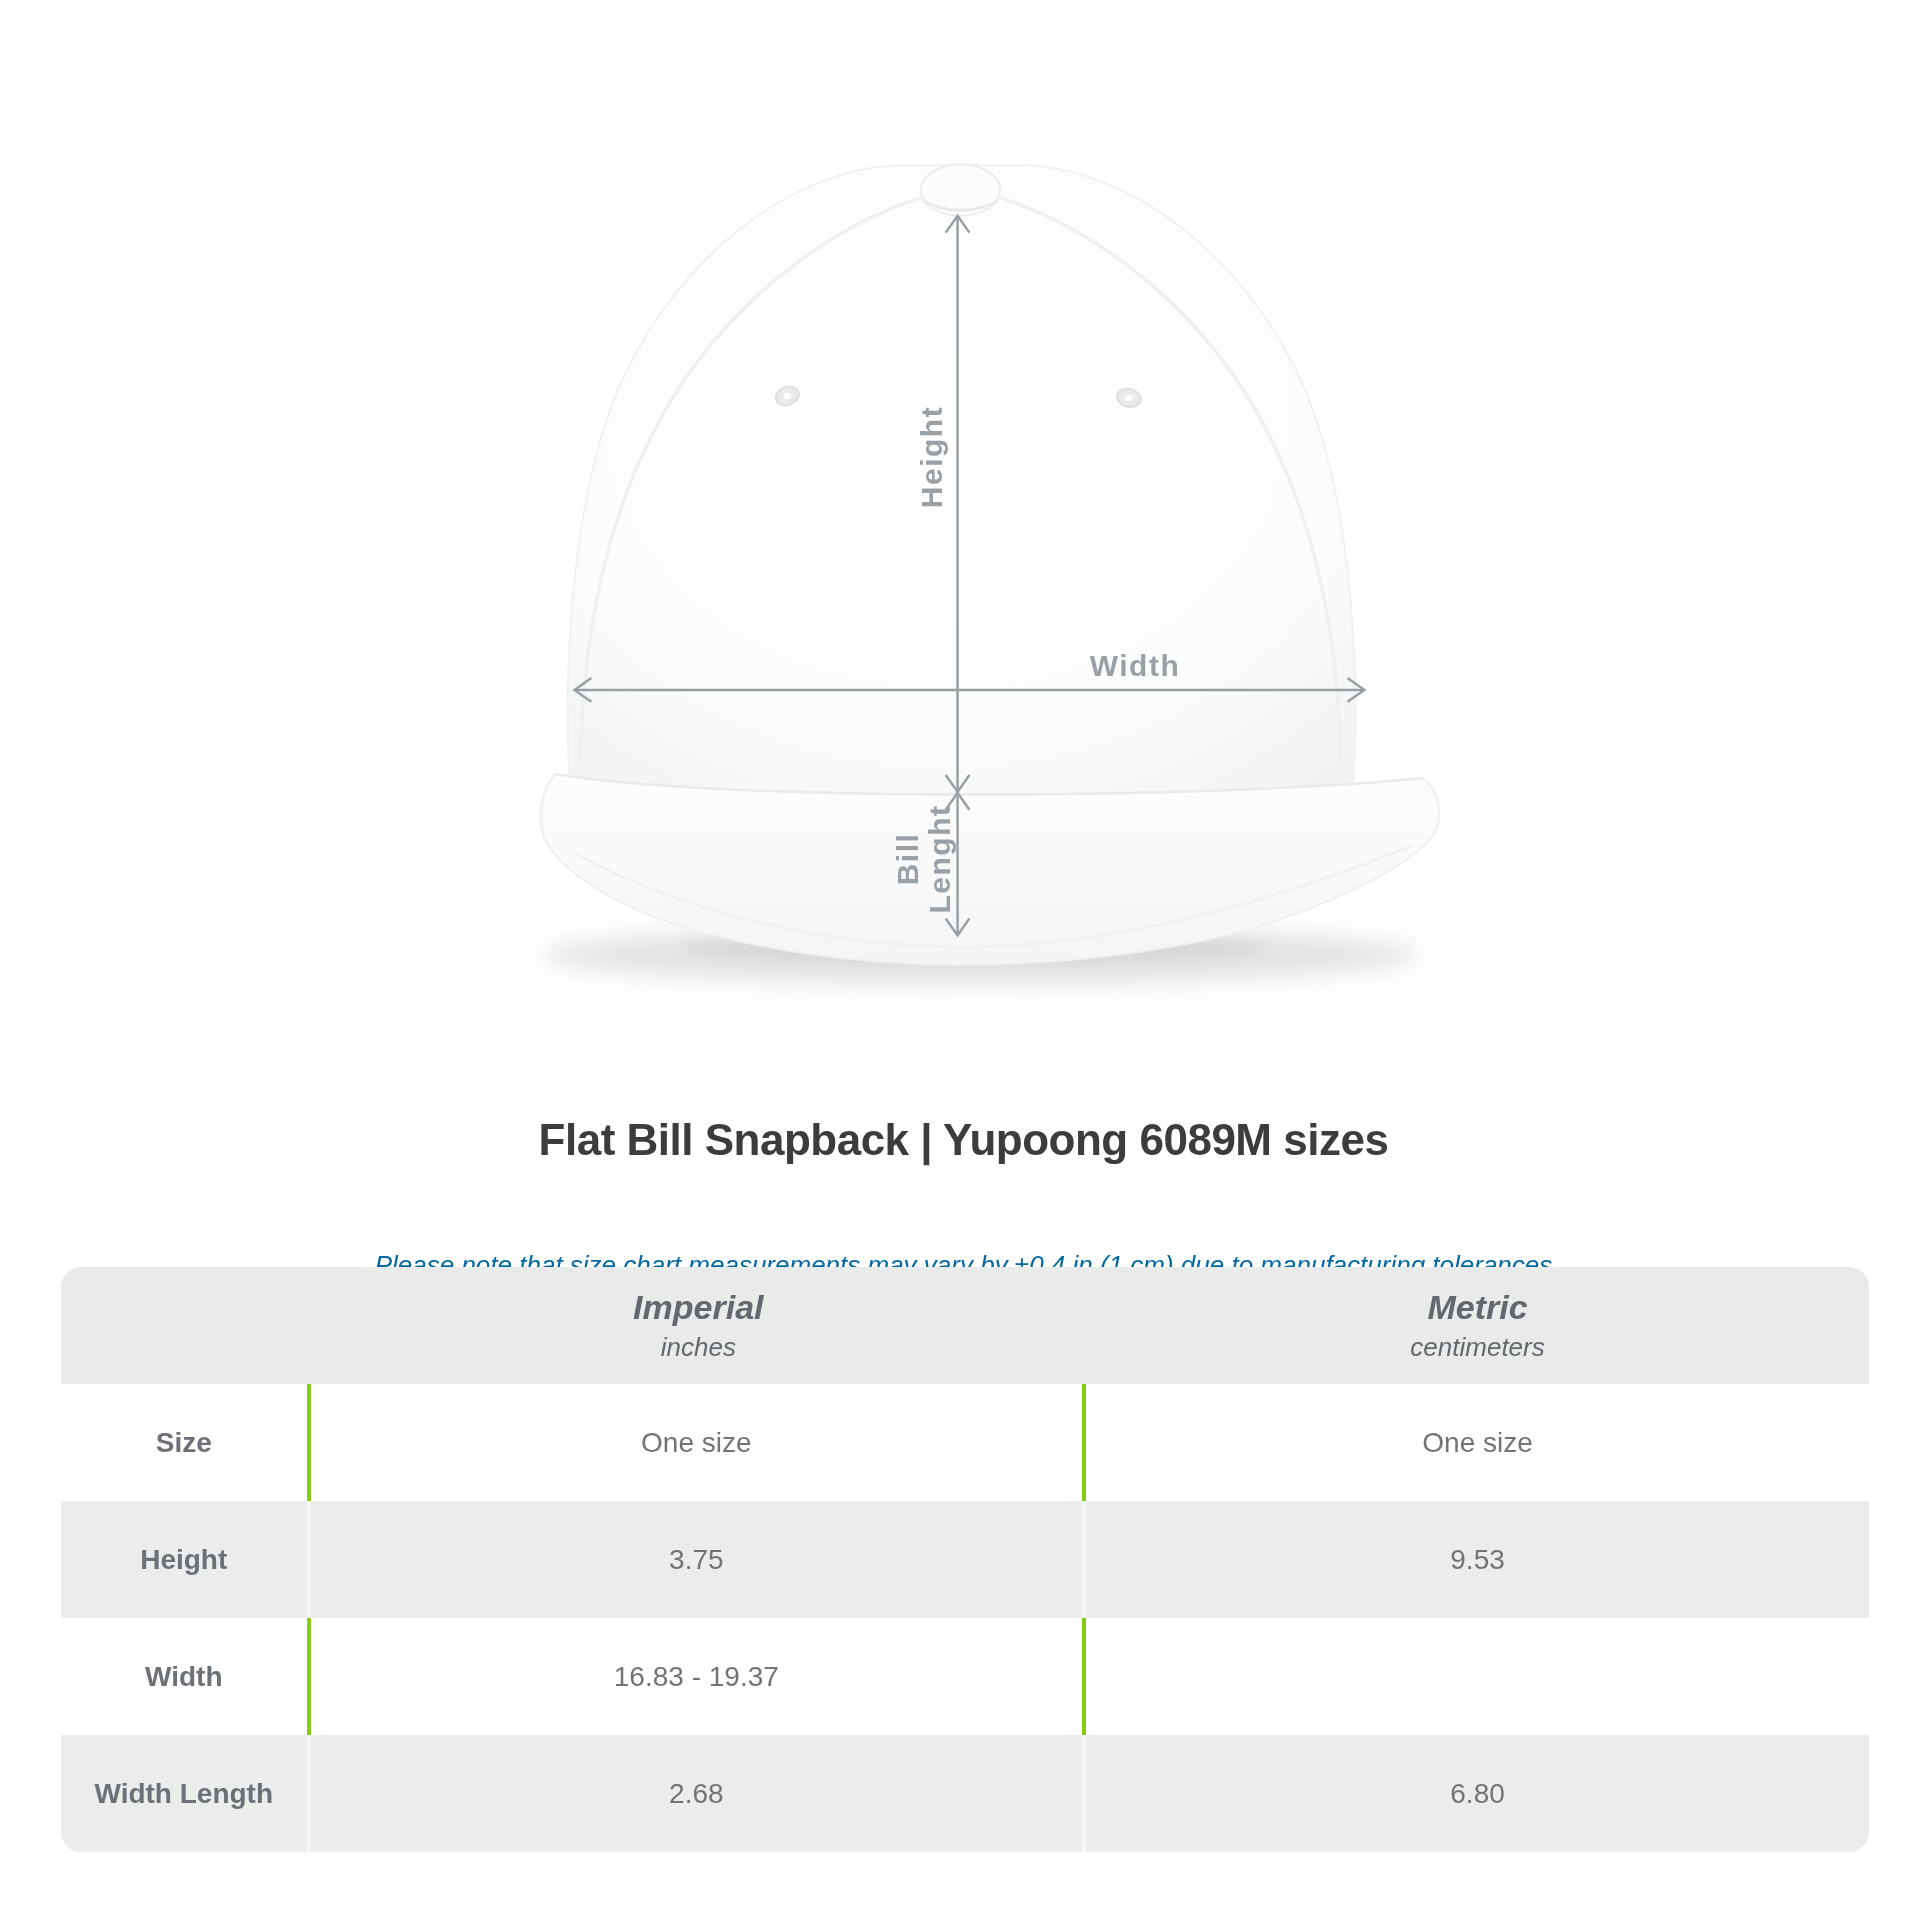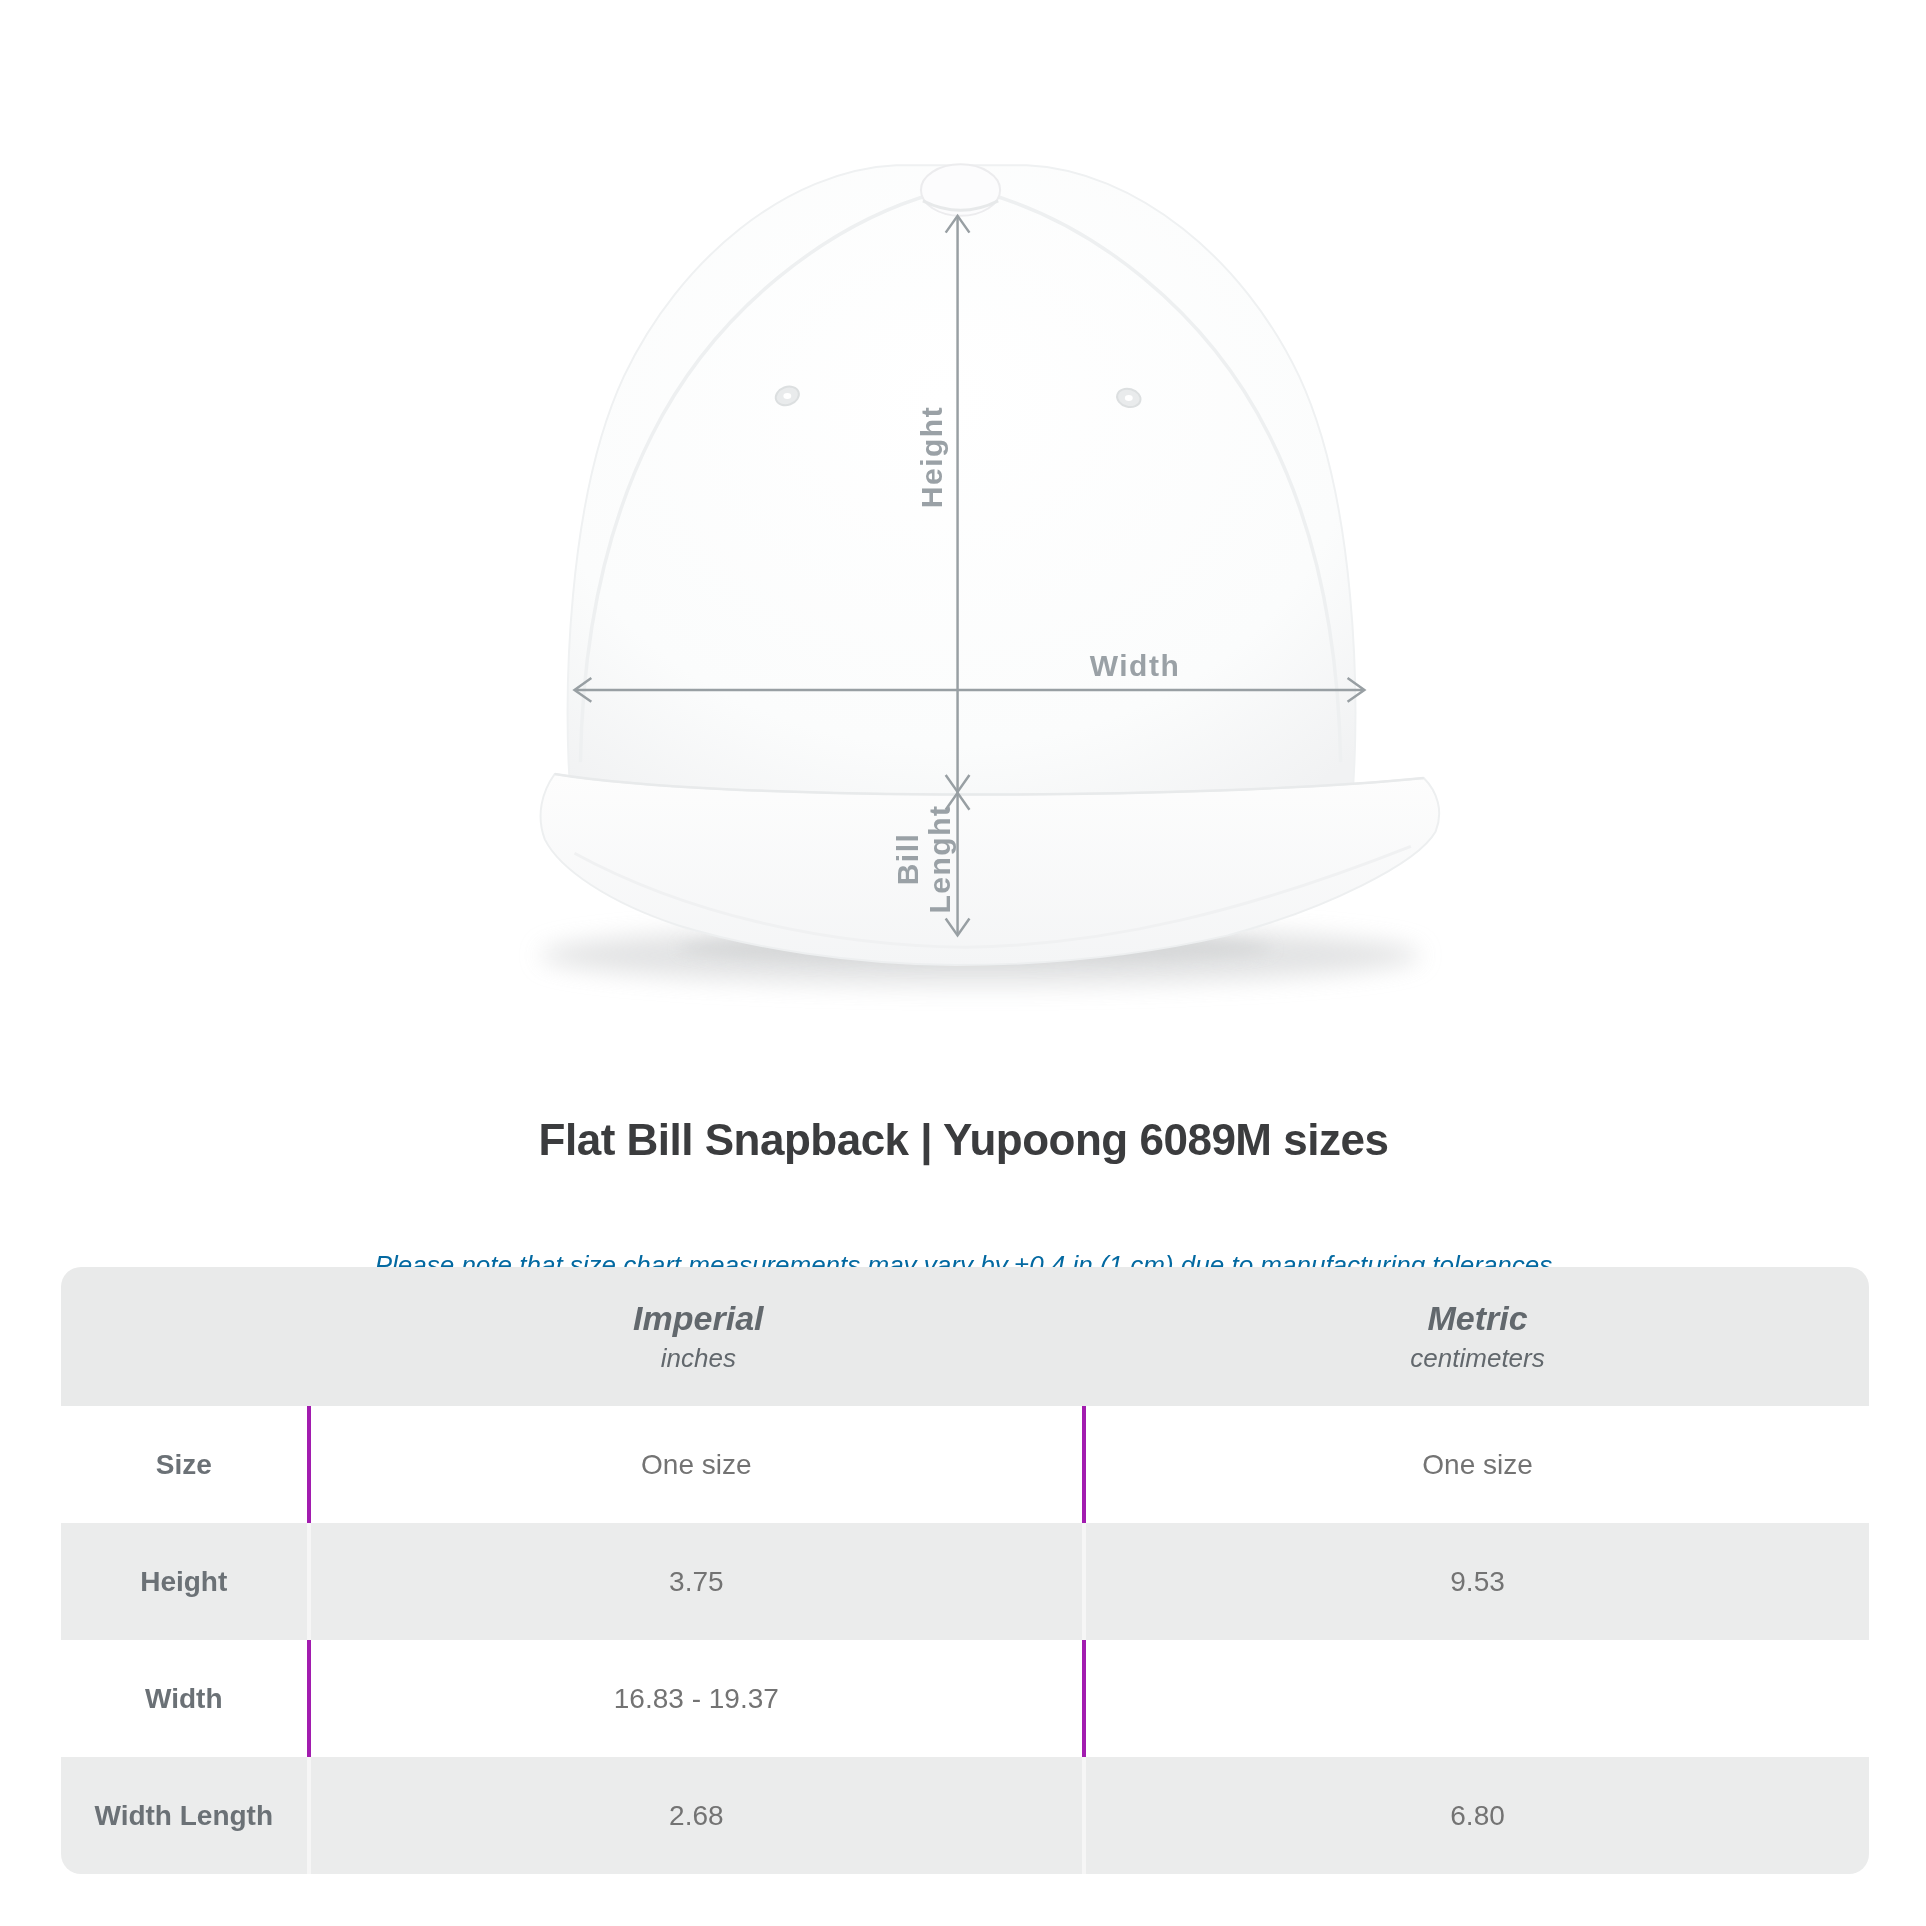--- a/index.html
+++ b/index.html
@@ -16,30 +16,30 @@
   .dim-label .ln { display:block; text-align:center; }
 
   
   .page-title { position:absolute; top:1115px; left:0; width:100%; text-align:center;
                 font-size:44px; font-weight:bold; color:#3b3c3e; letter-spacing:-0.5px; }
   .page-subtitle { position:absolute; top:1250px; left:0; width:100%; text-align:center;
                    font-size:26px; font-style:italic; color:#0369a1; }
 
   
   .size-table { position:absolute; left:61px; top:1267px; width:1808px; }
-  .thead { height:139px; background:#e9eaea; border-radius:20px 20px 0 0;
+  .thead { height:117px; background:#e9eaea; border-radius:20px 20px 0 0;
            display:grid; grid-template-columns:13.8% 42.9% 43.3%; align-items:center; }
   .thead .col { text-align:center; }
   .col-name { font-size:34px; font-weight:bold; font-style:italic; color:#62686d; }
   .col-unit { font-size:26px; font-style:italic; color:#62686d; margin-top:5px; }
   .trow { display:grid; grid-template-columns:13.8% 42.9% 43.3%; height:117px; background:#ffffff; }
   .trow.alt { background:#ebecec; }
   .trow:last-child { border-radius:0 0 20px 20px; }
   .tcell { display:flex; align-items:center; justify-content:center; }
-  .trow .tcell:nth-child(1), .trow .tcell:nth-child(2) { border-right:4px solid #a21caf; }
+  .trow .tcell:nth-child(1), .trow .tcell:nth-child(2) { border-right:4px solid #84cc16; }
   .trow.alt .tcell:nth-child(1), .trow.alt .tcell:nth-child(2) { border-right-color:#f6f6f6; }
   .tlabel { font-weight:bold; font-size:28px; color:#6b7176; }
   .tvalue { font-size:28px; color:#737373; }
 </style>
 </head>
 <body>
 
 <div class="stage">
 
   <div class="hat-figure">

